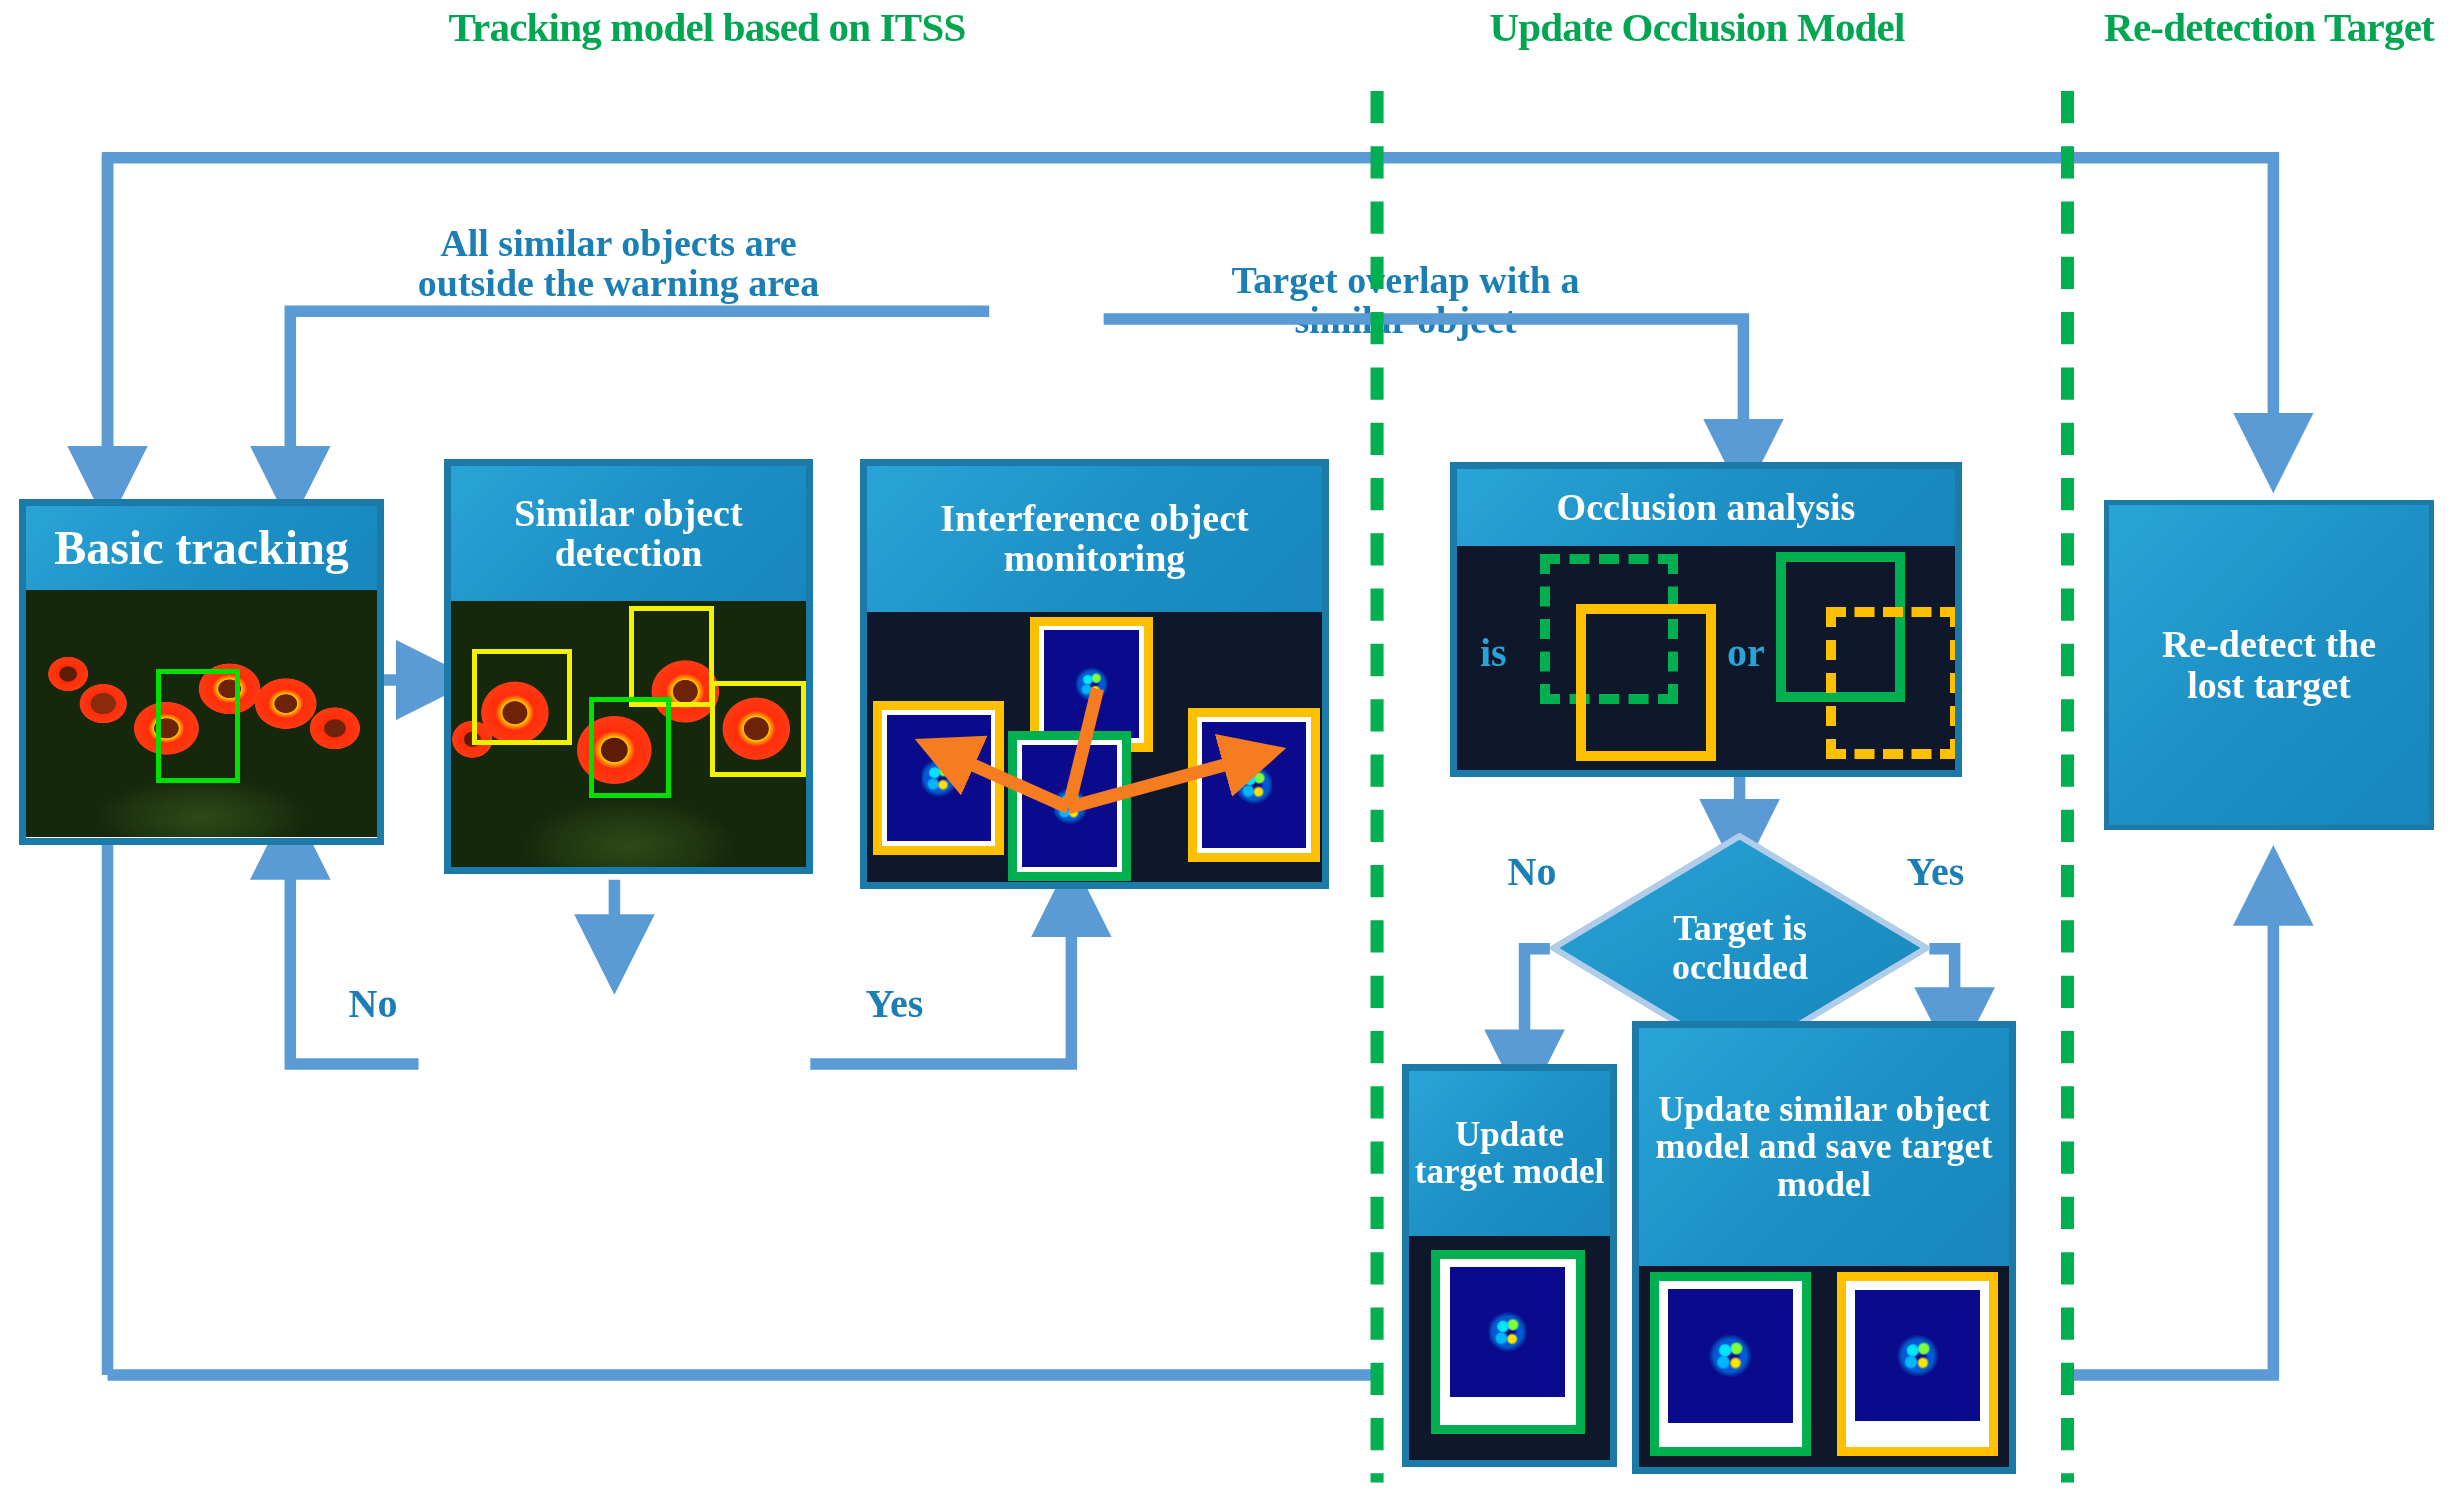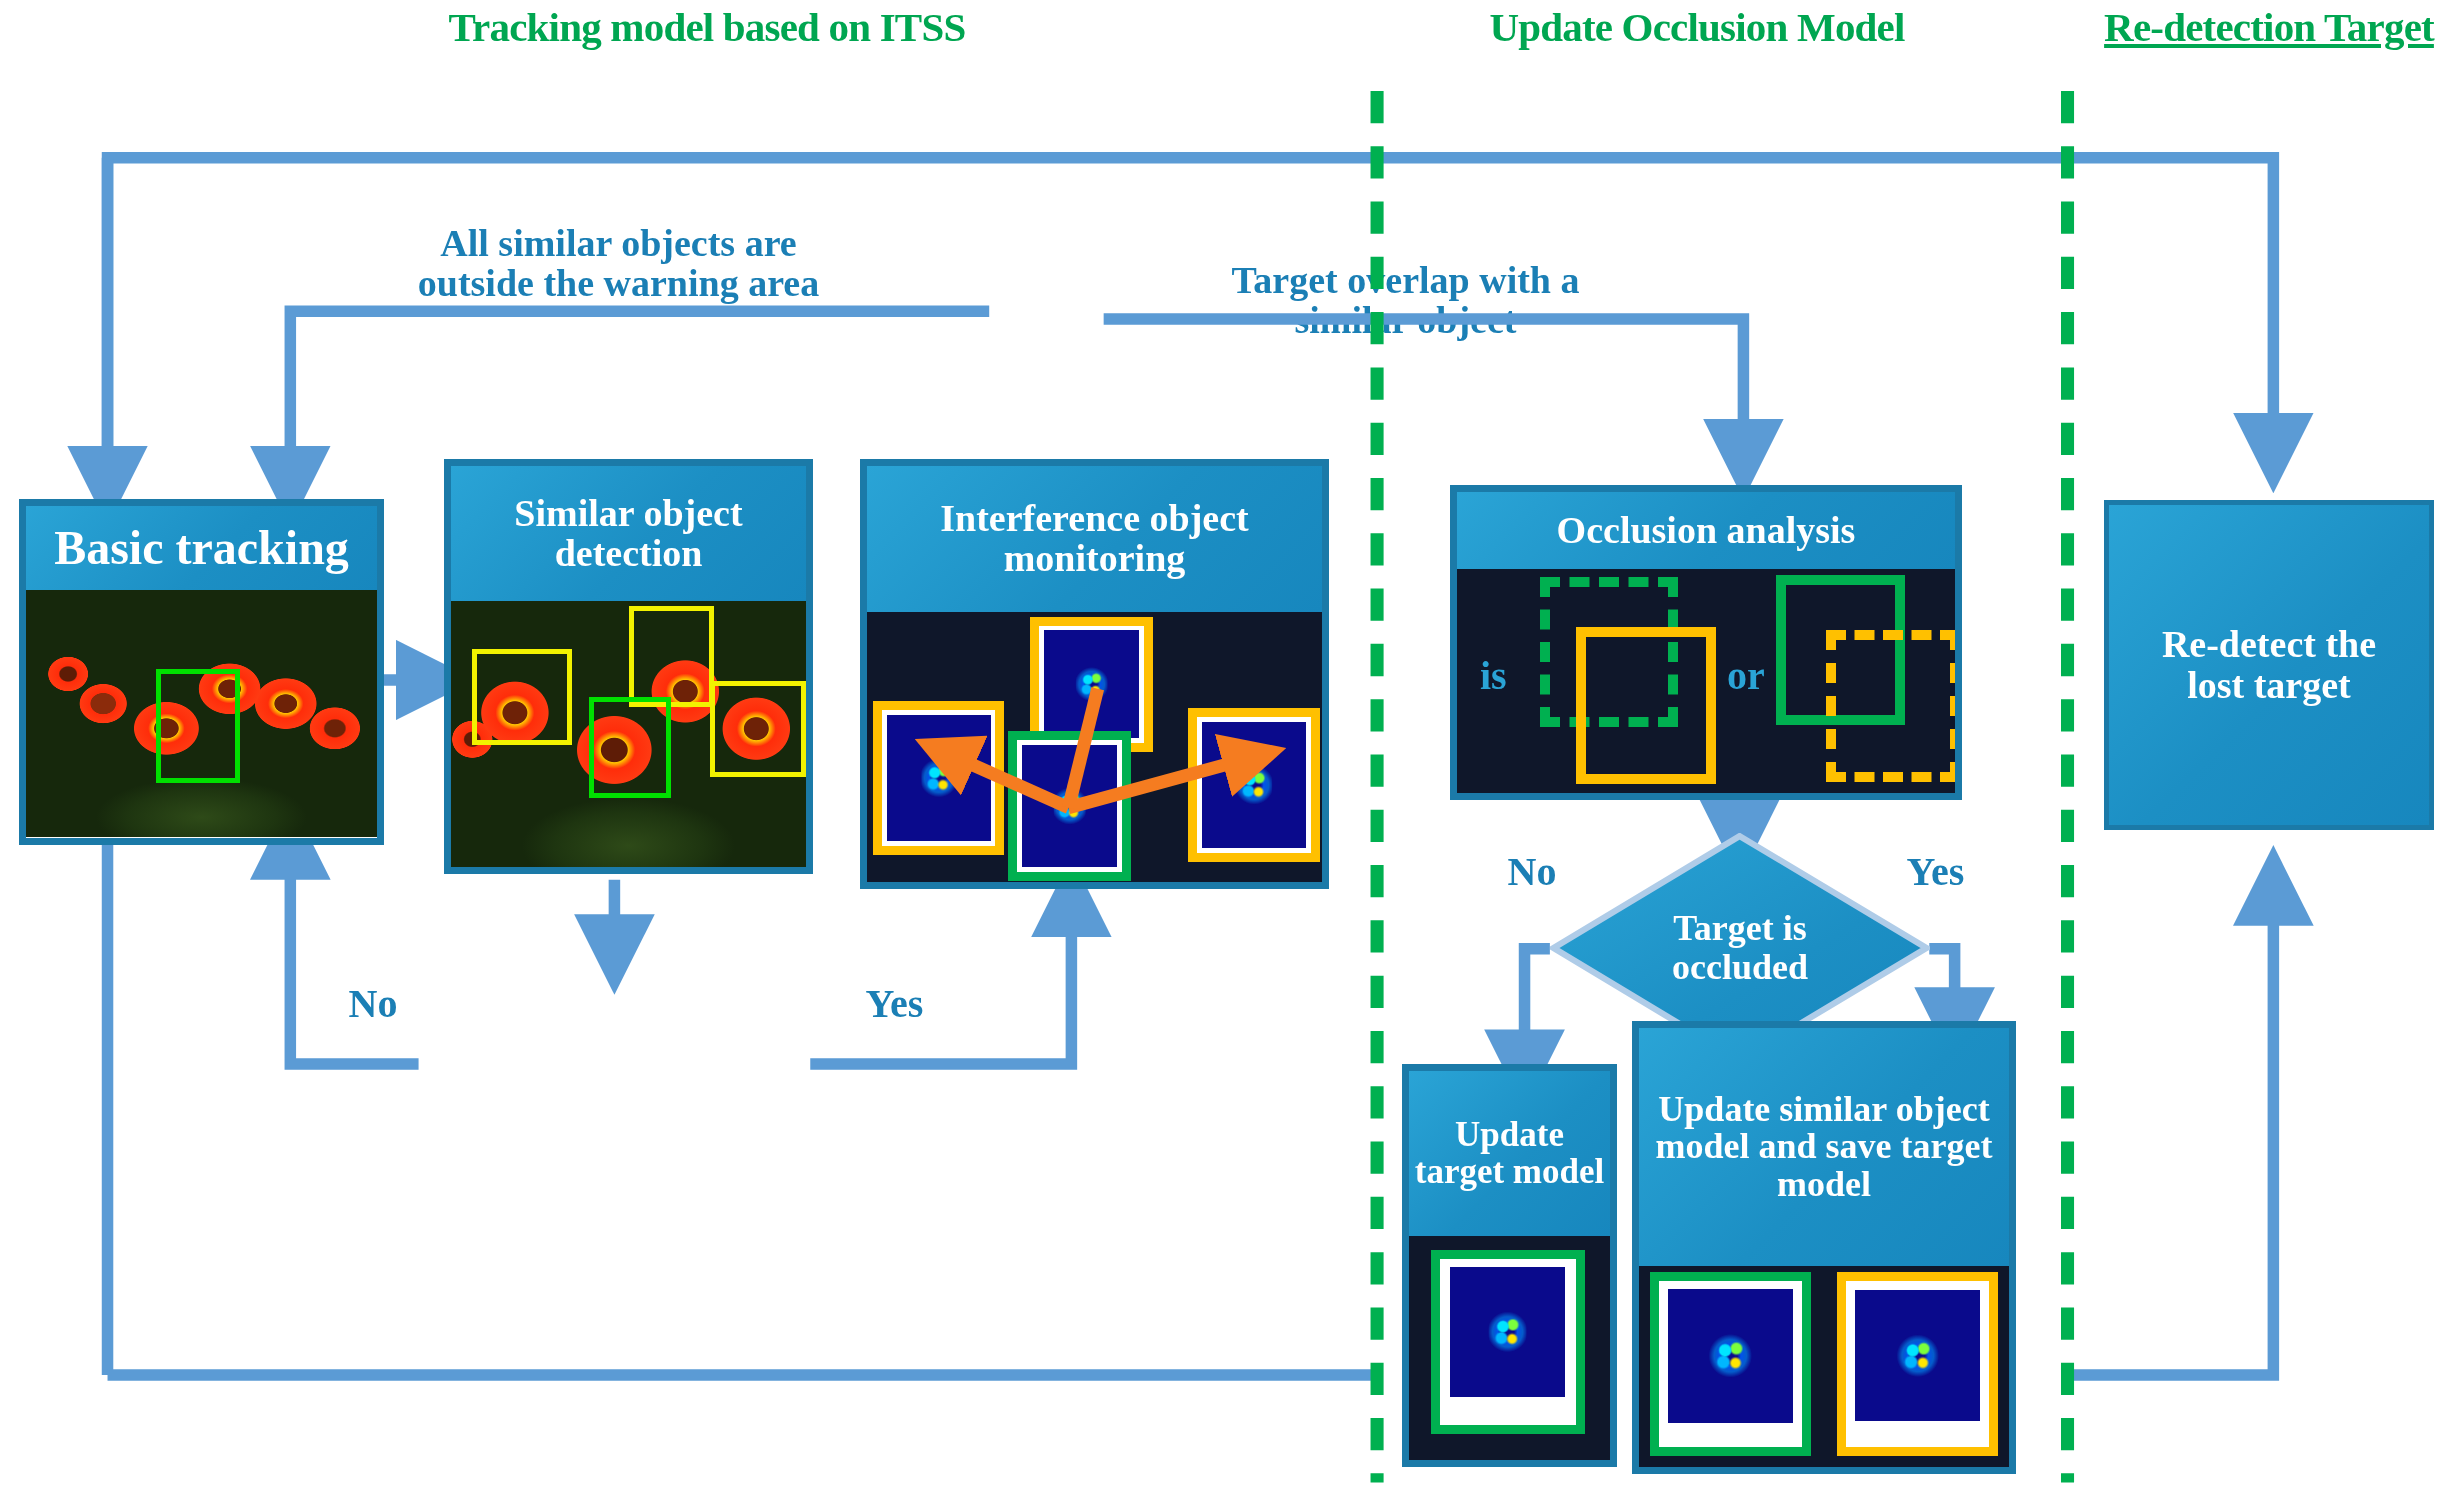--- a/index.html
+++ b/index.html
@@ -100,21 +100,21 @@
   .orect.y-dash{border:10px dashed #FFC000;}
   .otext{position:absolute;color:#2AA4D6;font-weight:bold;font-family:"Liberation Serif",serif;}
 </style>
 </head>
 <body>
 
 <div id="stage">
 
   <div class="sec-title" style="left:415px;top:6.1px;width:584px;">Tracking model based on ITSS</div>
   <div class="sec-title" style="left:1459px;top:6.1px;width:476px;">Update Occlusion Model</div>
-  <div class="sec-title" style="left:2104px;top:6.1px;width:330px;text-decoration:underline;">Re-detection Target</div>
+  <div class="sec-title" style="left:2104px;top:6.1px;width:330px;">Re-detection Target</div>
 
   <svg class="layer behind" viewBox="0 0 3190 1968">
     <defs>
       <marker id="ah" markerWidth="7" markerHeight="7" refX="3.0" refY="3.5" orient="auto" markerUnits="strokeWidth">
         <path d="M0,0 L7,3.5 L0,7 z" fill="#5B9BD5"></path>
       </marker>
       <marker id="ahO" markerWidth="5" markerHeight="5" refX="2.2" refY="2.5" orient="auto" markerUnits="strokeWidth">
         <path d="M0,0 L5,2.5 L0,5 z" fill="#F57C20"></path>
       </marker>
     </defs>
@@ -202,21 +202,21 @@
         <g fill="none" stroke="#F57C20" stroke-width="17" stroke-linecap="butt">
           <path d="M262,255 L105,185" marker-end="url(#ahO)"></path>
           <path d="M262,255 L500,190" marker-end="url(#ahO)"></path>
           <path d="M262,255 L300,100"></path>
         </g>
       </svg>
     </div>
   </div>
 
 
-  <div class="pbox z2" style="left:1450px;top:485px;width:512px;height:315px;">
+  <div class="pbox z2" style="left:1450px;top:462px;width:512px;height:315px;">
     <div class="pbox-head" style="height:77px;font-size:38px;">Occlusion analysis</div>
     <div class="pbox-body" style="height:224px;">
       <div class="otext" style="left:23px;top:83px;font-size:40px;">is</div>
       <div class="orect g-dash" style="left:83px;top:7.7px;width:138px;height:150px;"></div>
       <div class="orect y-solid" style="left:119px;top:58px;width:140px;height:157px;"></div>
       <div class="otext" style="left:270px;top:83px;font-size:40px;">or</div>
       <div class="orect g-solid" style="left:319px;top:6.1px;width:129px;height:150px;"></div>
       <div class="orect y-dash" style="left:369px;top:61px;width:134px;height:152px;"></div>
       <div class="otext" style="left:521px;top:77px;font-size:41px;">?</div>
     </div>

